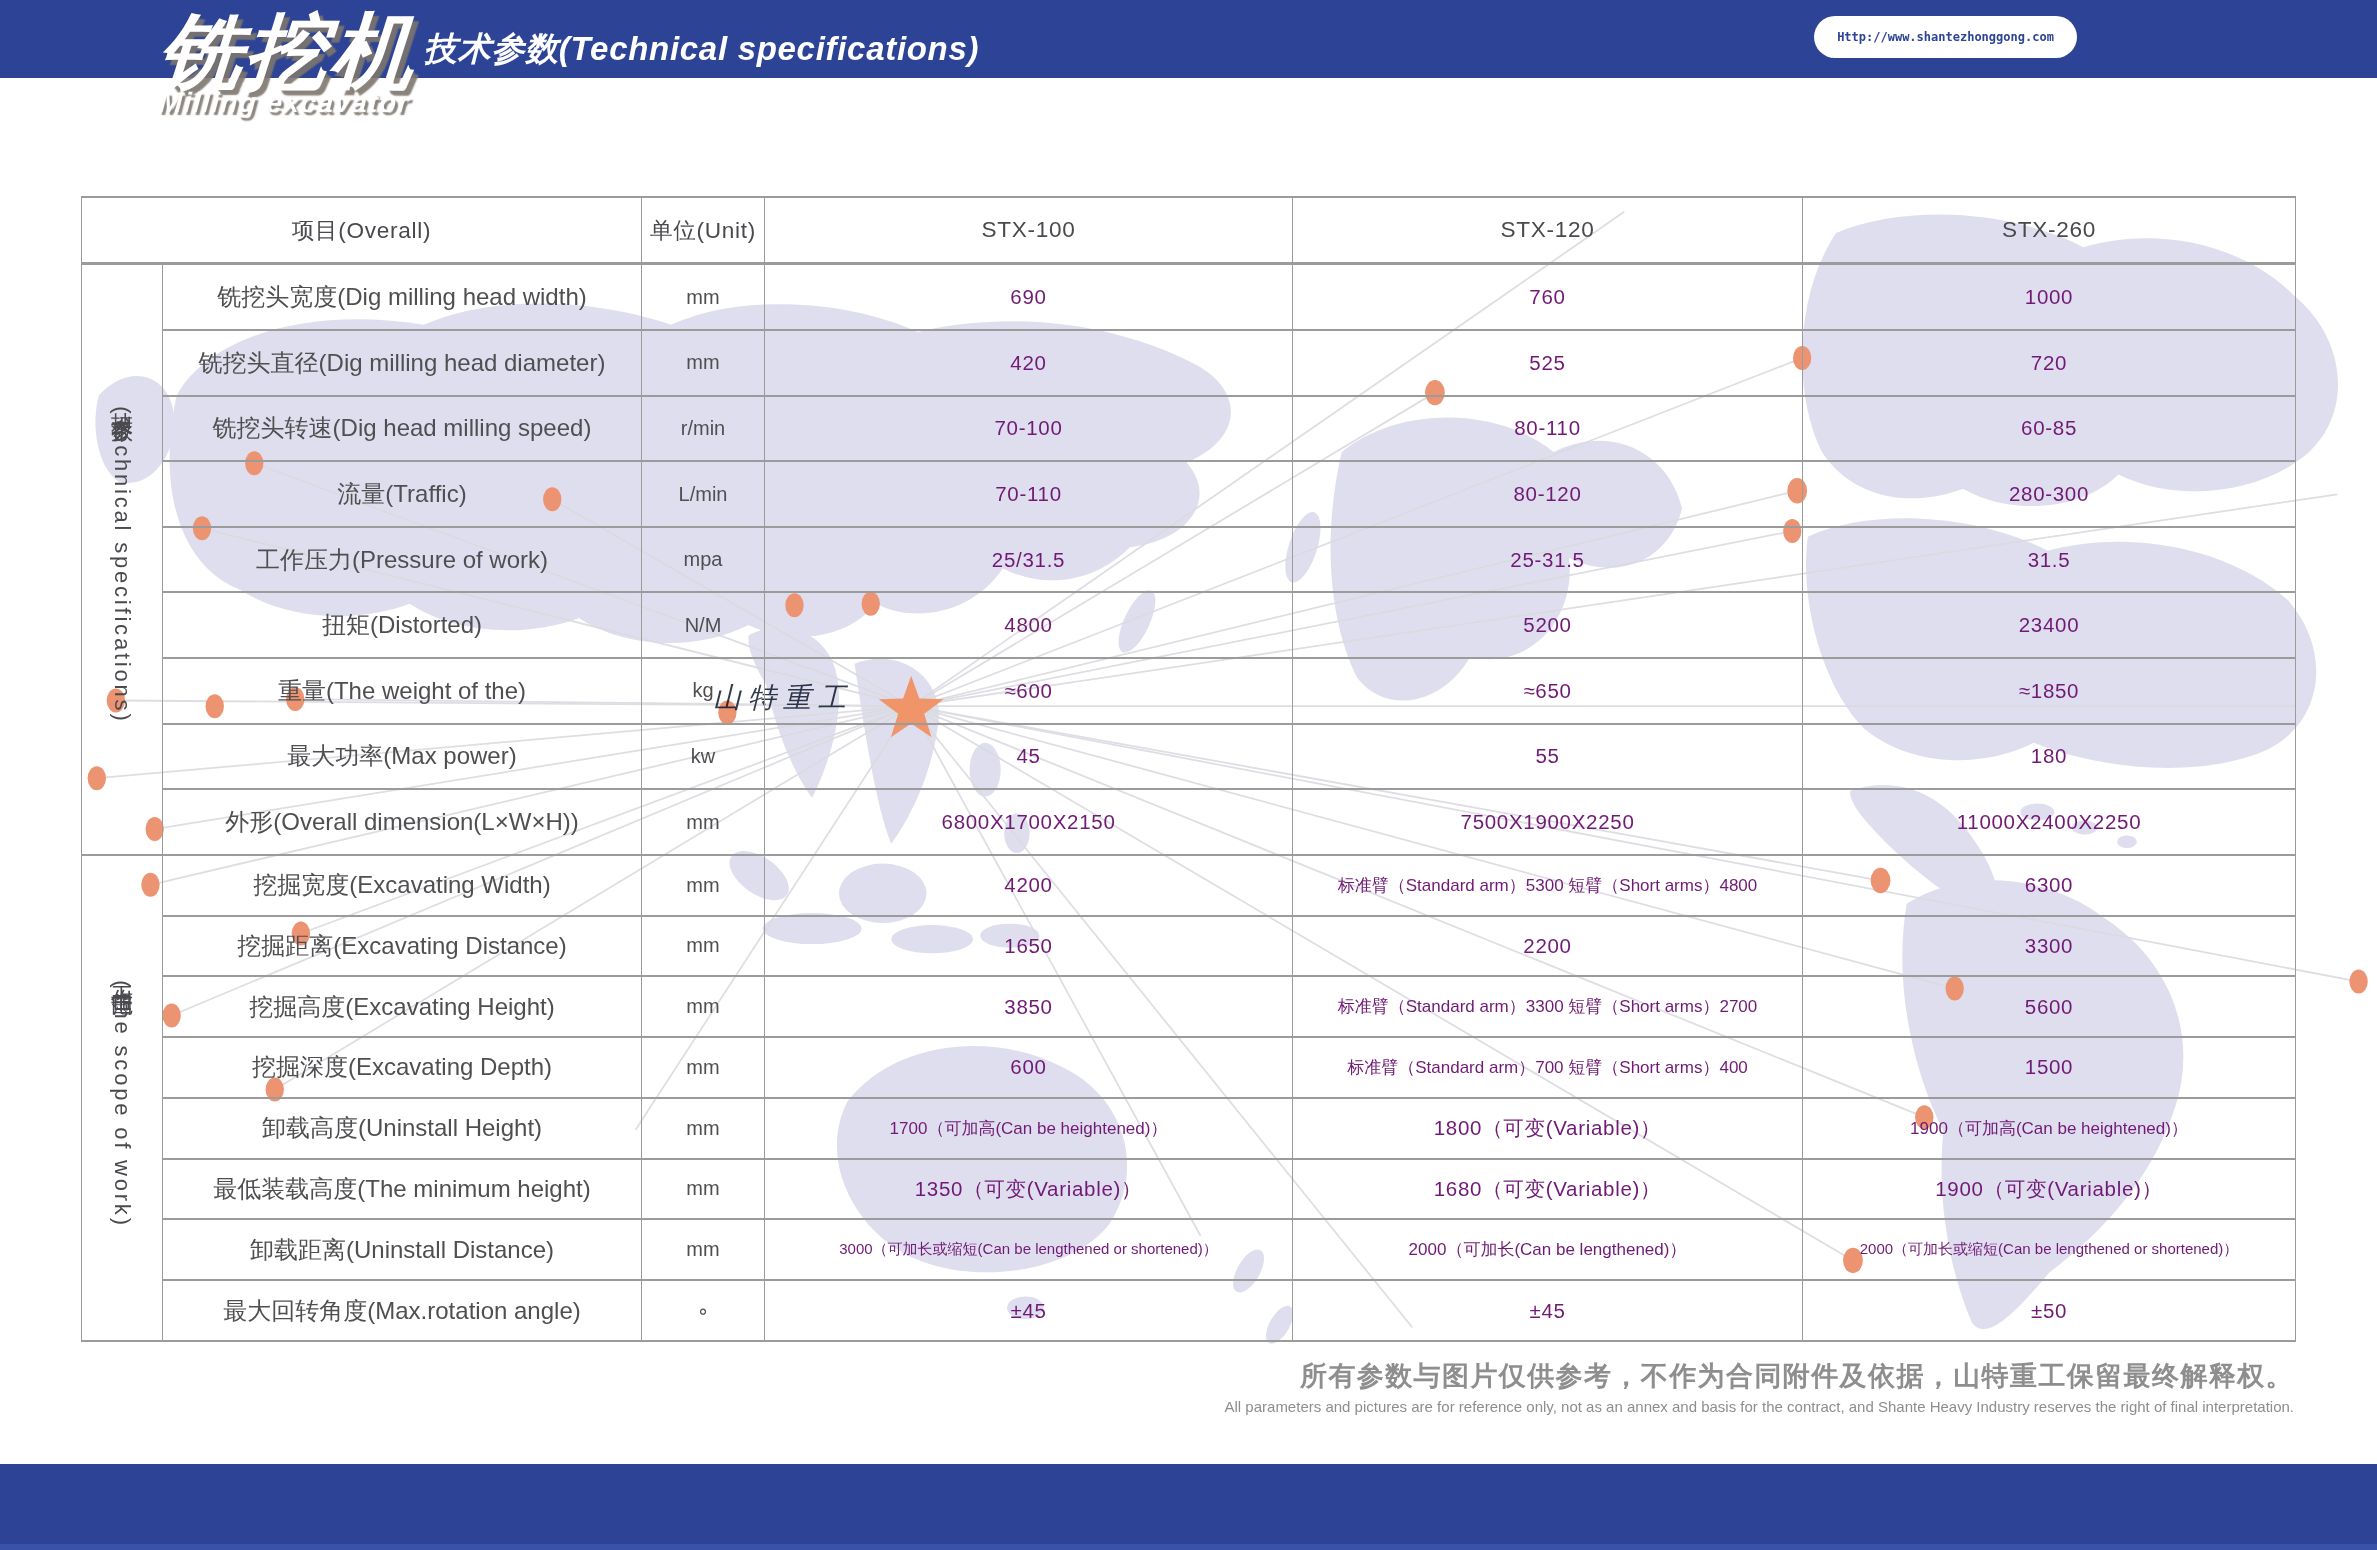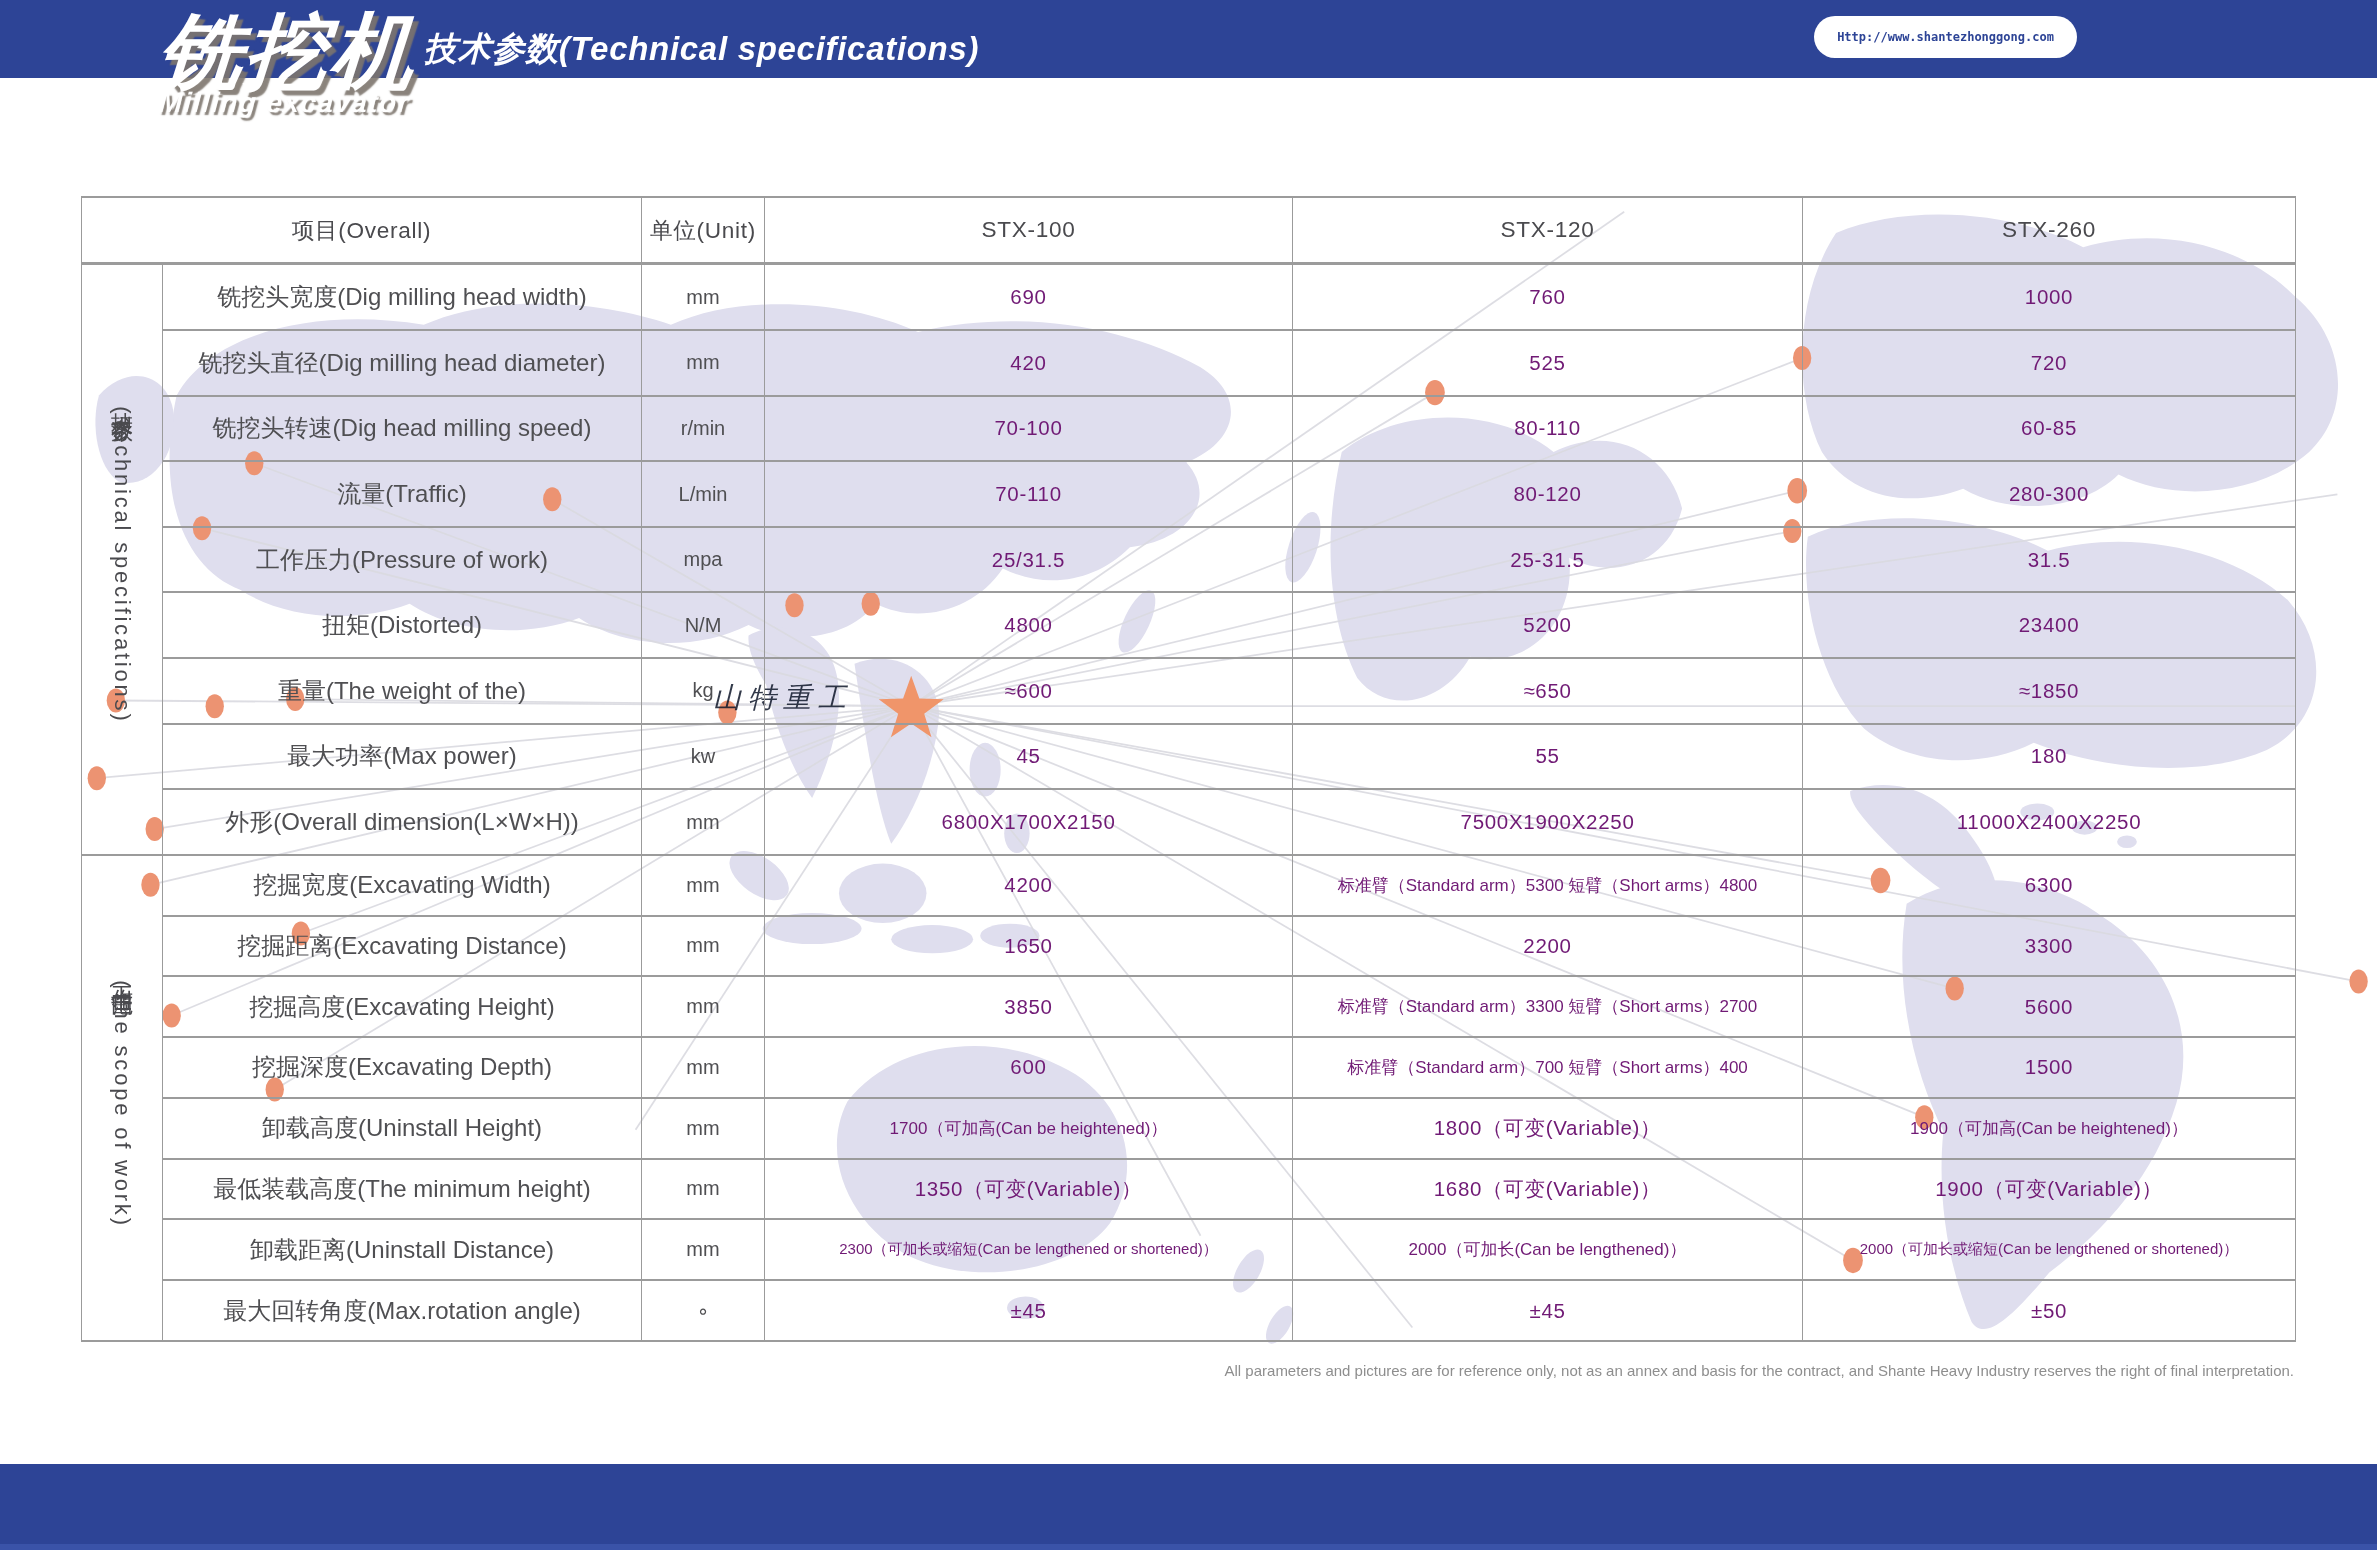--- a/index.html
+++ b/index.html
@@ -354,34 +354,35 @@
       <tr>
         <td class="label-cell">最低装载高度(The minimum height)</td>
         <td class="unit-cell">mm</td>
         <td class="value-cell">1350（可变(Variable)）</td>
         <td class="value-cell">1680（可变(Variable)）</td>
         <td class="value-cell">1900（可变(Variable)）</td>
       </tr>
       <tr>
         <td class="label-cell">卸载距离(Uninstall Distance)</td>
         <td class="unit-cell">mm</td>
-        <td class="value-cell xs">2300（可加长或缩短(Can be lengthened or shortened)）</td>
+        <td class="value-cell xs">3000（可加长或缩短(Can be lengthened or shortened)）</td>
         <td class="value-cell sm">2000（可加长(Can be lengthened)）</td>
         <td class="value-cell xs">2000（可加长或缩短(Can be lengthened or shortened)）</td>
       </tr>
       <tr>
         <td class="label-cell">最大回转角度(Max.rotation angle)</td>
         <td class="unit-cell">∘</td>
         <td class="value-cell">±45</td>
         <td class="value-cell">±45</td>
         <td class="value-cell">±50</td>
       </tr>
     </tbody>
 </table>
 
 <div class="disclaimer">
+  <div class="disclaimer-cn">所有参数与图片仅供参考，不作为合同附件及依据，山特重工保留最终解释权。</div>
   <div class="disclaimer-en">All parameters and pictures are for reference only, not as an annex and basis for the contract, and Shante Heavy Industry reserves the right of final interpretation.</div>
 </div>
 
 <div class="bottombar">
   <div class="bottombar-accent"></div>
 </div>
 
 
 </body></html>

